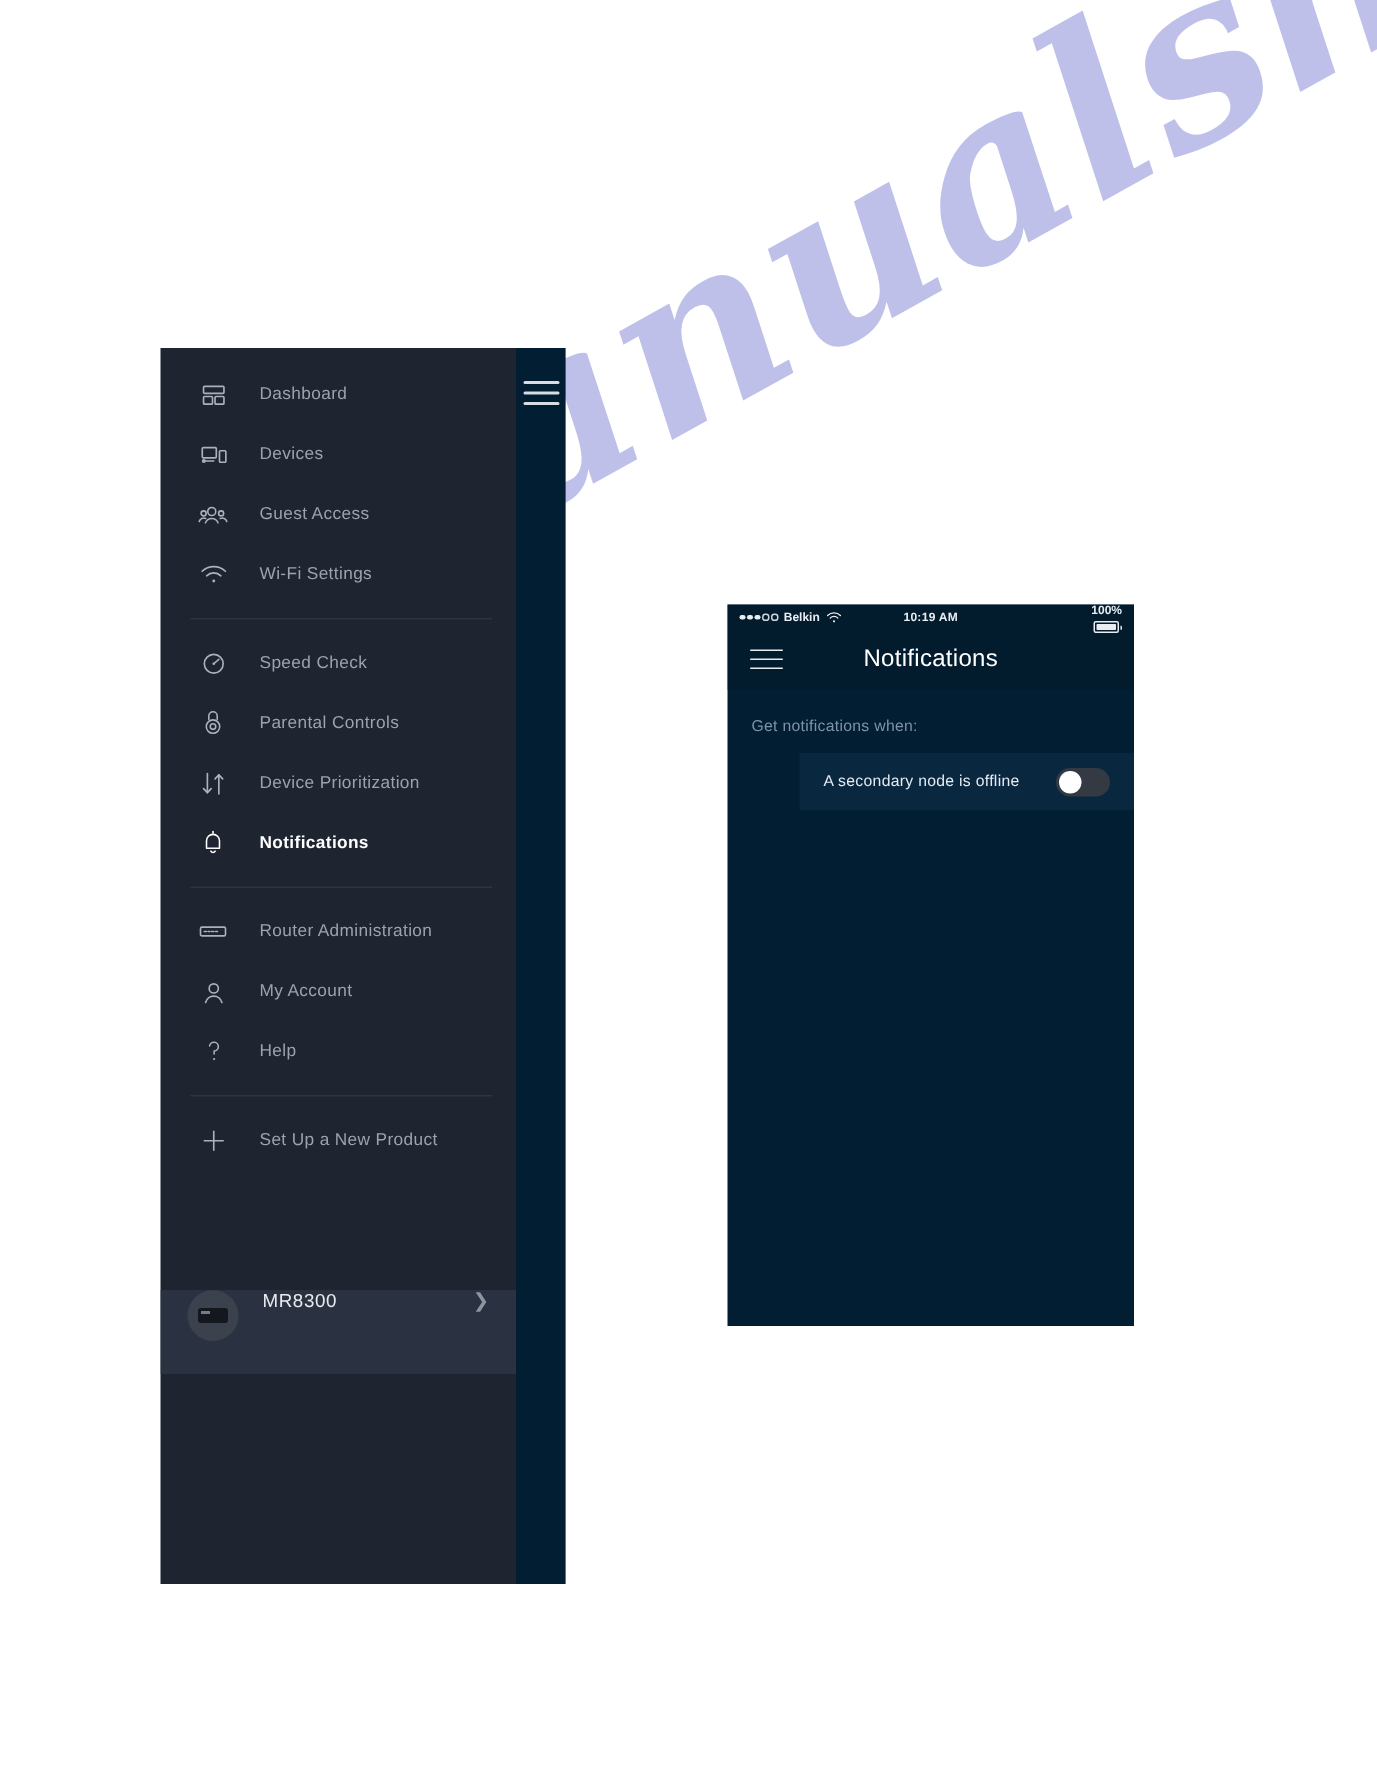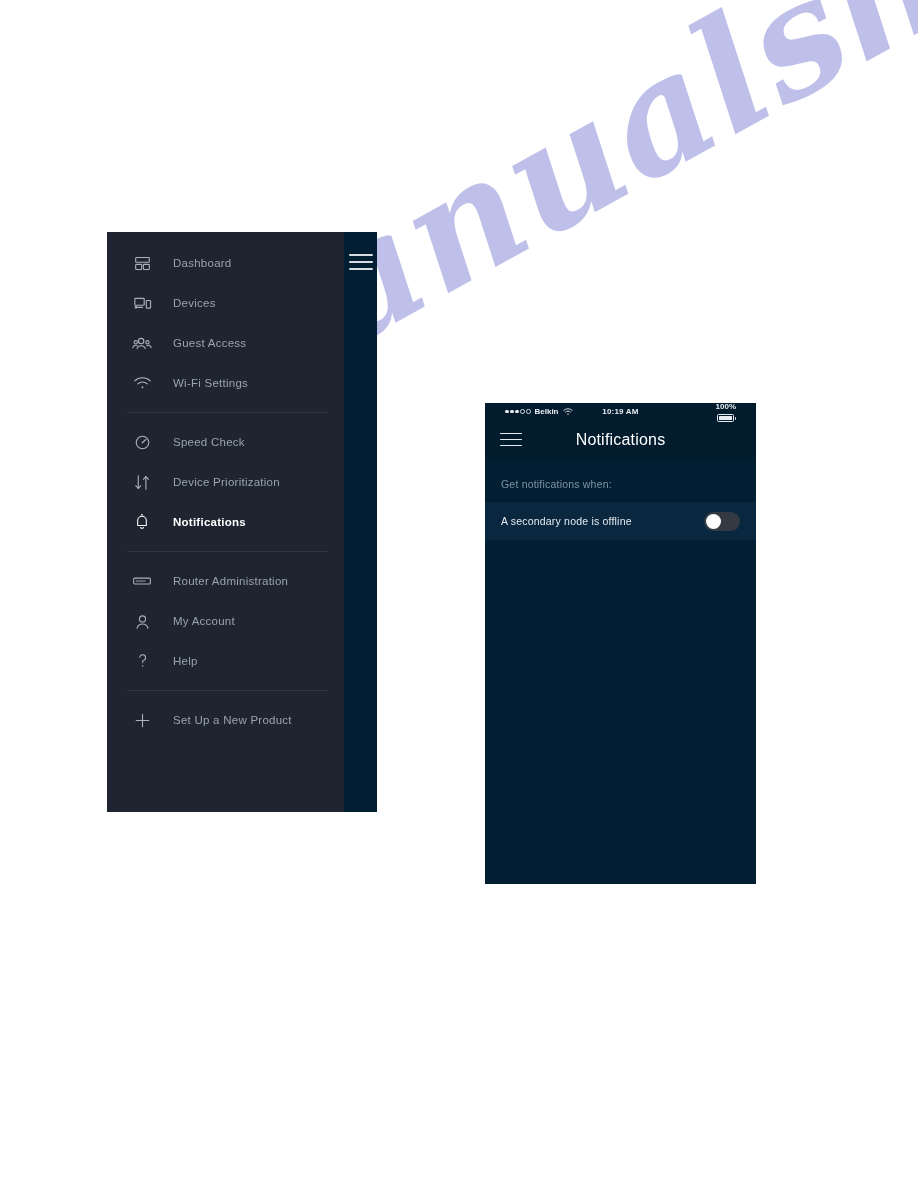--- a/index.html
+++ b/index.html
@@ -42,21 +42,21 @@
     transform: rotate(-29deg);
     transform-origin: left top;
   }
 
   
   #menu-panel {
     position: absolute;
     left: 107px;
     top: 232px;
     width: 270px;
-    height: 580px;
+    height: 824px;
     z-index: 10;
     background: #1e2430;
     overflow: hidden;
   }
   #menu-rail {
     position: absolute;
     right: 0;
     top: 0;
     width: 33px;
     height: 100%;
@@ -197,21 +197,21 @@
     overflow: hidden;
   }
   #phone-statusbar {
     height: 17px;
     display: flex;
     align-items: center;
     background: #021b2d;
     font-size: 8px;
     color: #e9edf2;
     position: relative;
-    padding: 0 20px;
+    padding: 0 8px;
   }
   #signal-dots {
     display: flex;
     align-items: center;
     gap: 1.5px;
   }
   #signal-dots span {
     width: 3.5px;
     height: 3.5px;
     border-radius: 50%;
@@ -310,20 +310,21 @@
     font-size: 10.5px;
     letter-spacing: 0.2px;
   }
   .toggle-row {
     height: 38px;
     background: #0a2740;
     display: flex;
     align-items: center;
     padding: 0 16px;
     cursor: pointer;
+    margin-left: 48px;
   }
   .toggle-row .tr-label {
     color: #e4eaf0;
     font-size: 10.5px;
     letter-spacing: 0.2px;
   }
   .toggle-switch {
     margin-left: auto;
     width: 36px;
     height: 19px;
@@ -420,20 +421,30 @@
         <span class="mi-icon">
           <svg viewBox="0 0 20 20" width="17" height="17">
             <circle cx="10" cy="10" r="7.4"></circle>
             <path d="M10 10 L14 6.5"></path>
             <circle cx="10" cy="10" r="1" fill="#aab2bd" stroke="none"></circle>
           </svg>
         </span>
         <span class="mi-label">Speed Check</span>
       </div>
 
+      <div class="menu-item">
+        <span class="mi-icon">
+          <svg viewBox="0 0 20 22" width="16" height="18">
+            <path d="M6.5 8 V5.2 A3.5 3.5 0 0 1 13.5 5.2 V8"></path>
+            <circle cx="10" cy="14" r="5.6"></circle>
+            <circle cx="10" cy="14" r="2.3"></circle>
+          </svg>
+        </span>
+        <span class="mi-label">Parental Controls</span>
+      </div>
 
       <div class="menu-item">
         <span class="mi-icon">
           <svg viewBox="0 0 22 20" width="19" height="17">
             <path d="M6 2 V17"></path>
             <path d="M3 13.8 L6 17 L9 13.8"></path>
             <path d="M15 18 V3"></path>
             <path d="M12 6.2 L15 3 L18 6.2"></path>
           </svg>
         </span>

